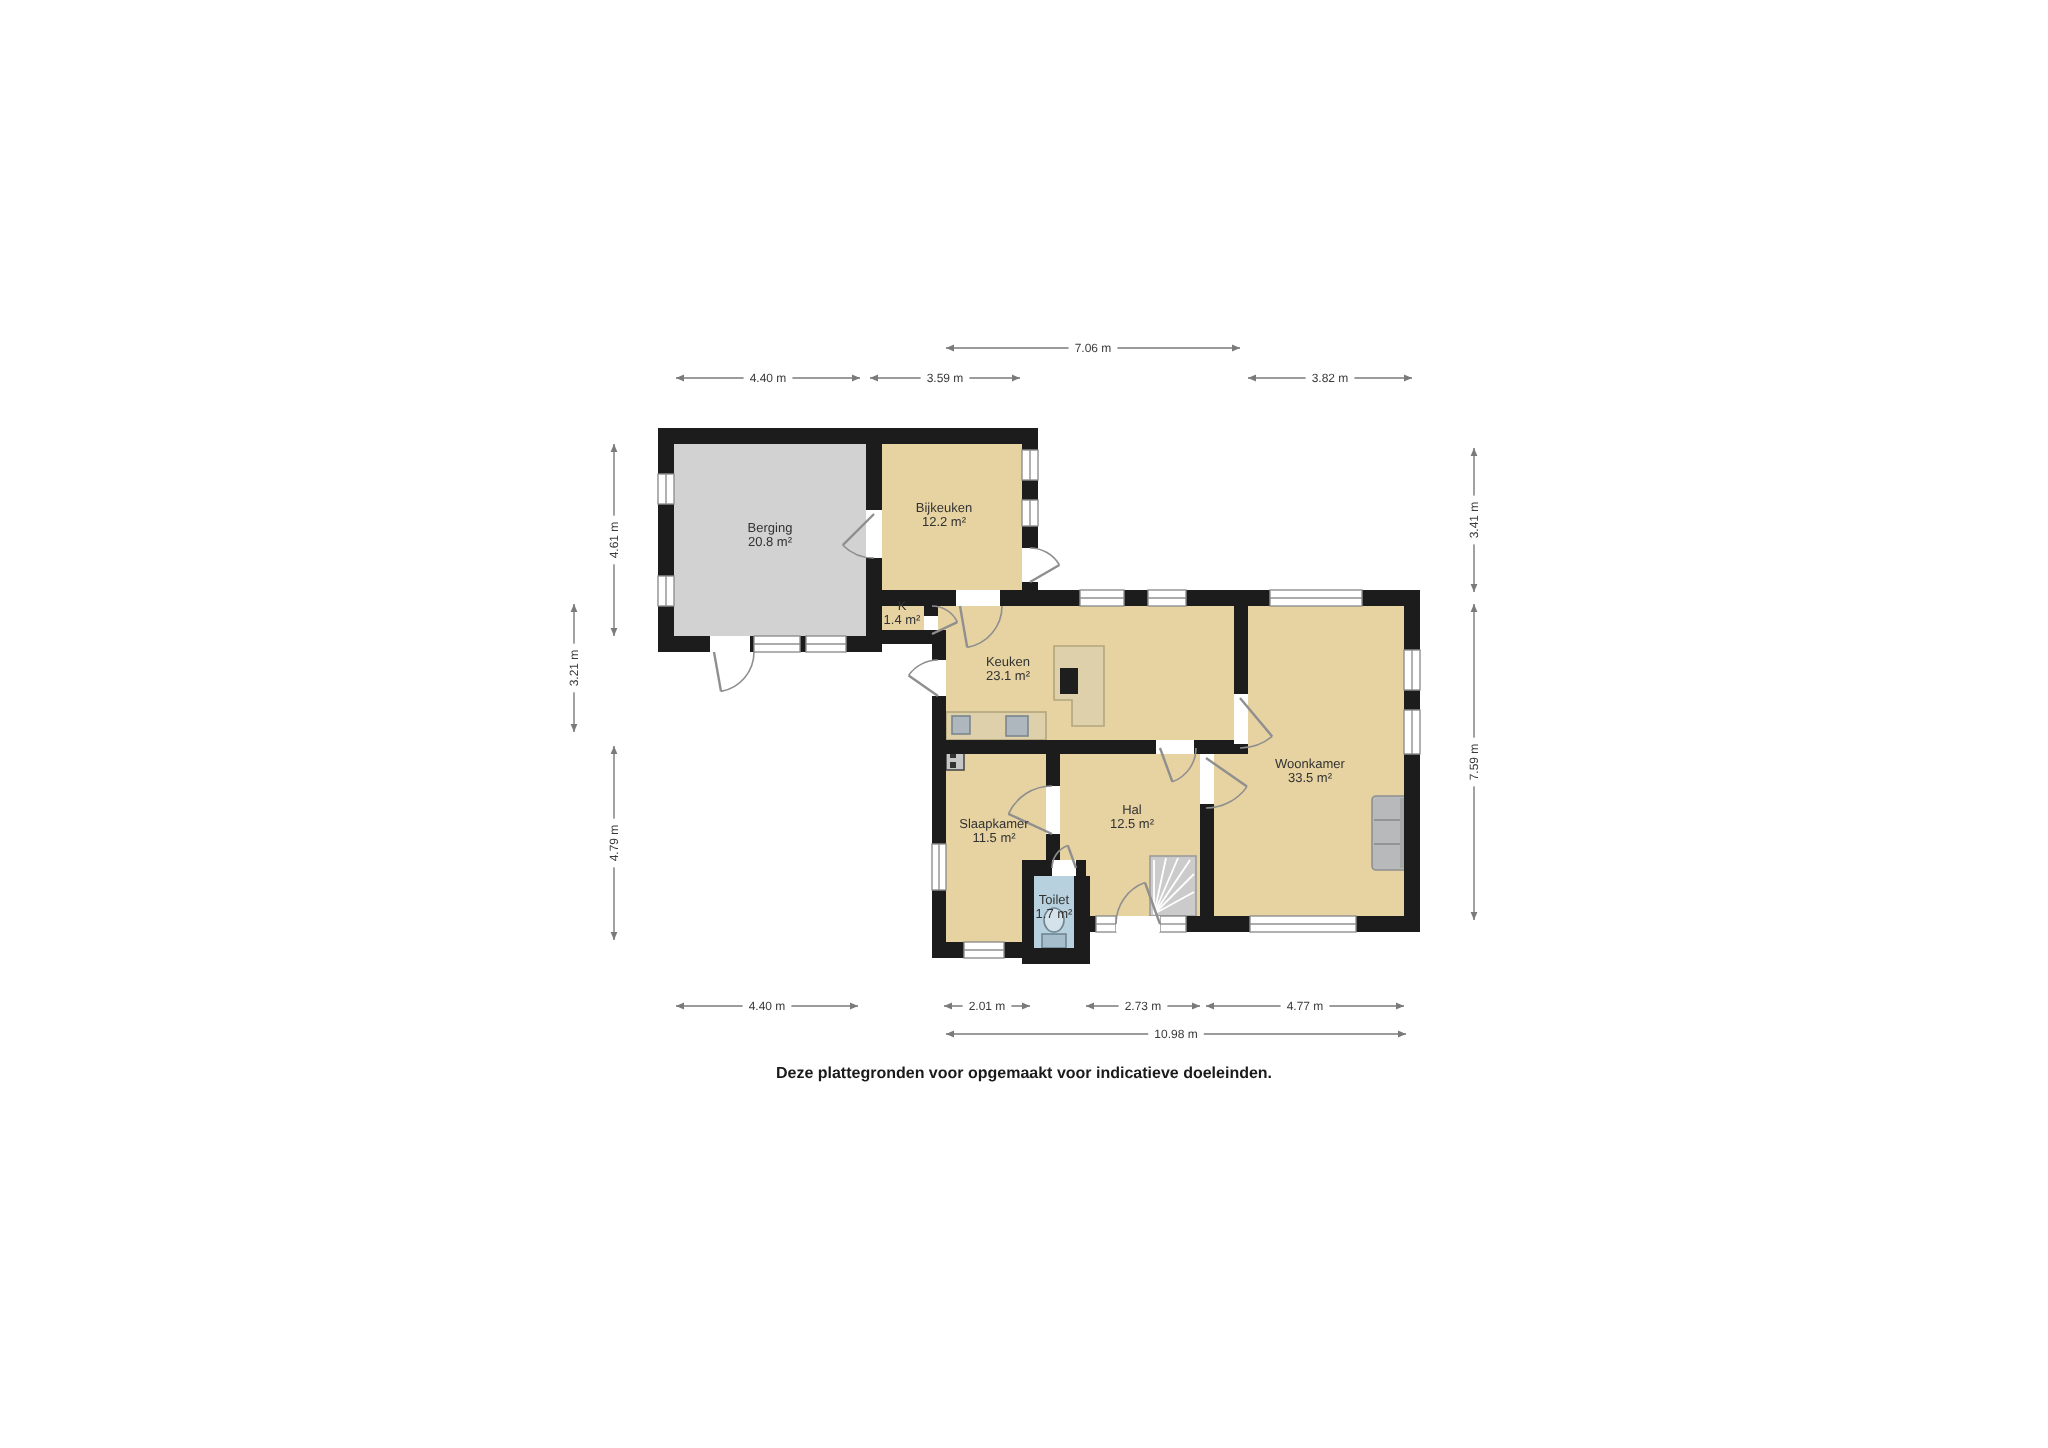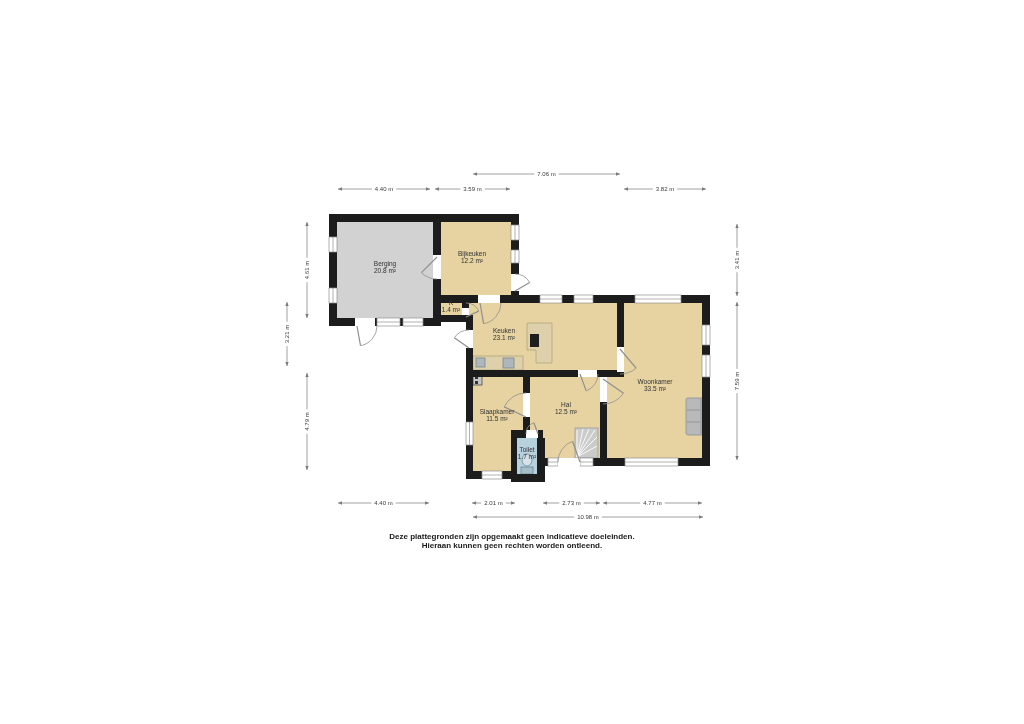--- a/index.html
+++ b/index.html
@@ -246,16 +246,15 @@
       </g>
       <line x1="737" y1="302" x2="737" y2="460" stroke="#7A7A7A" stroke-width="0.7"></line>
       <polygon points="737,302 735.3,306 738.7,306" fill="#7A7A7A"></polygon>
       <polygon points="737,460 735.3,456 738.7,456" fill="#7A7A7A"></polygon>
       <g transform="rotate(-90 737 381)">
         <rect x="724.8" y="377.5" width="24.4" height="7" fill="#ffffff"></rect>
         <text x="737" y="383" class="dlabel">7.59 m</text>
       </g>
     </svg>
   <div id="disclaimer">
-    <div>Deze plattegronden zijn opgemaakt geen indicatieve doeleinden.</div>
-    <div>Hieraan kunnen geen rechten worden ontleend.</div>
+    <div>Deze plattegronden voor opgemaakt voor indicatieve doeleinden.</div>
   </div>
 </div>
 
 </body></html>

